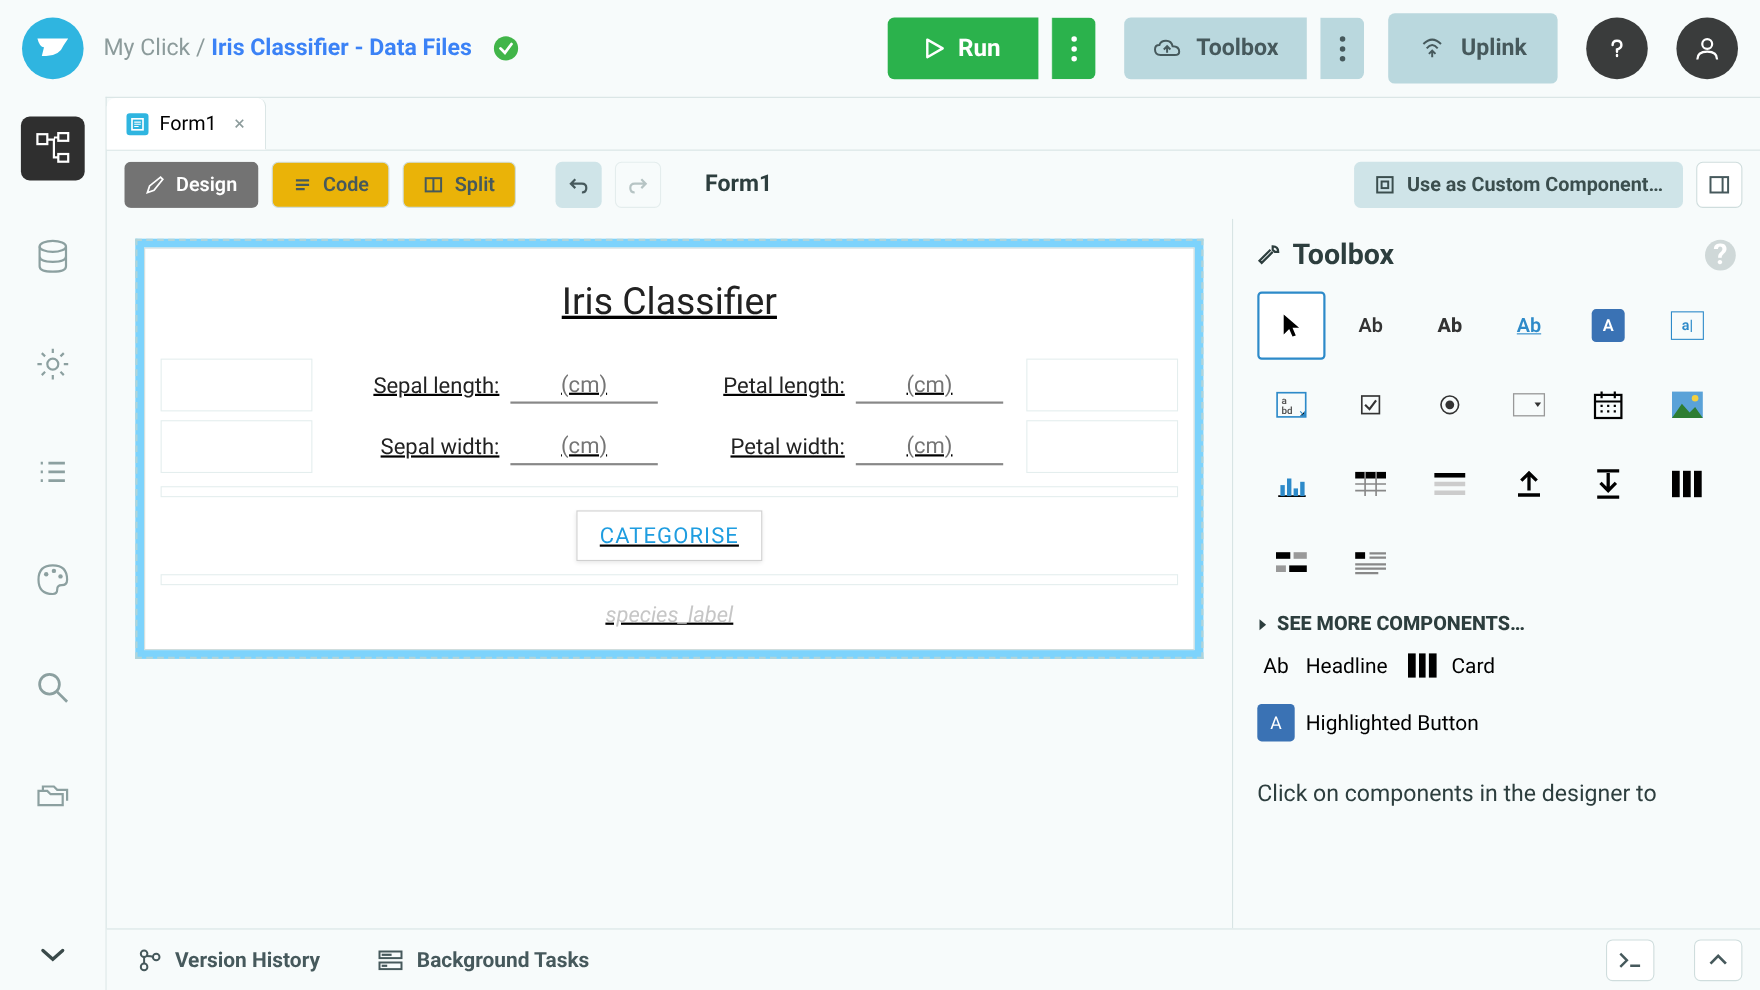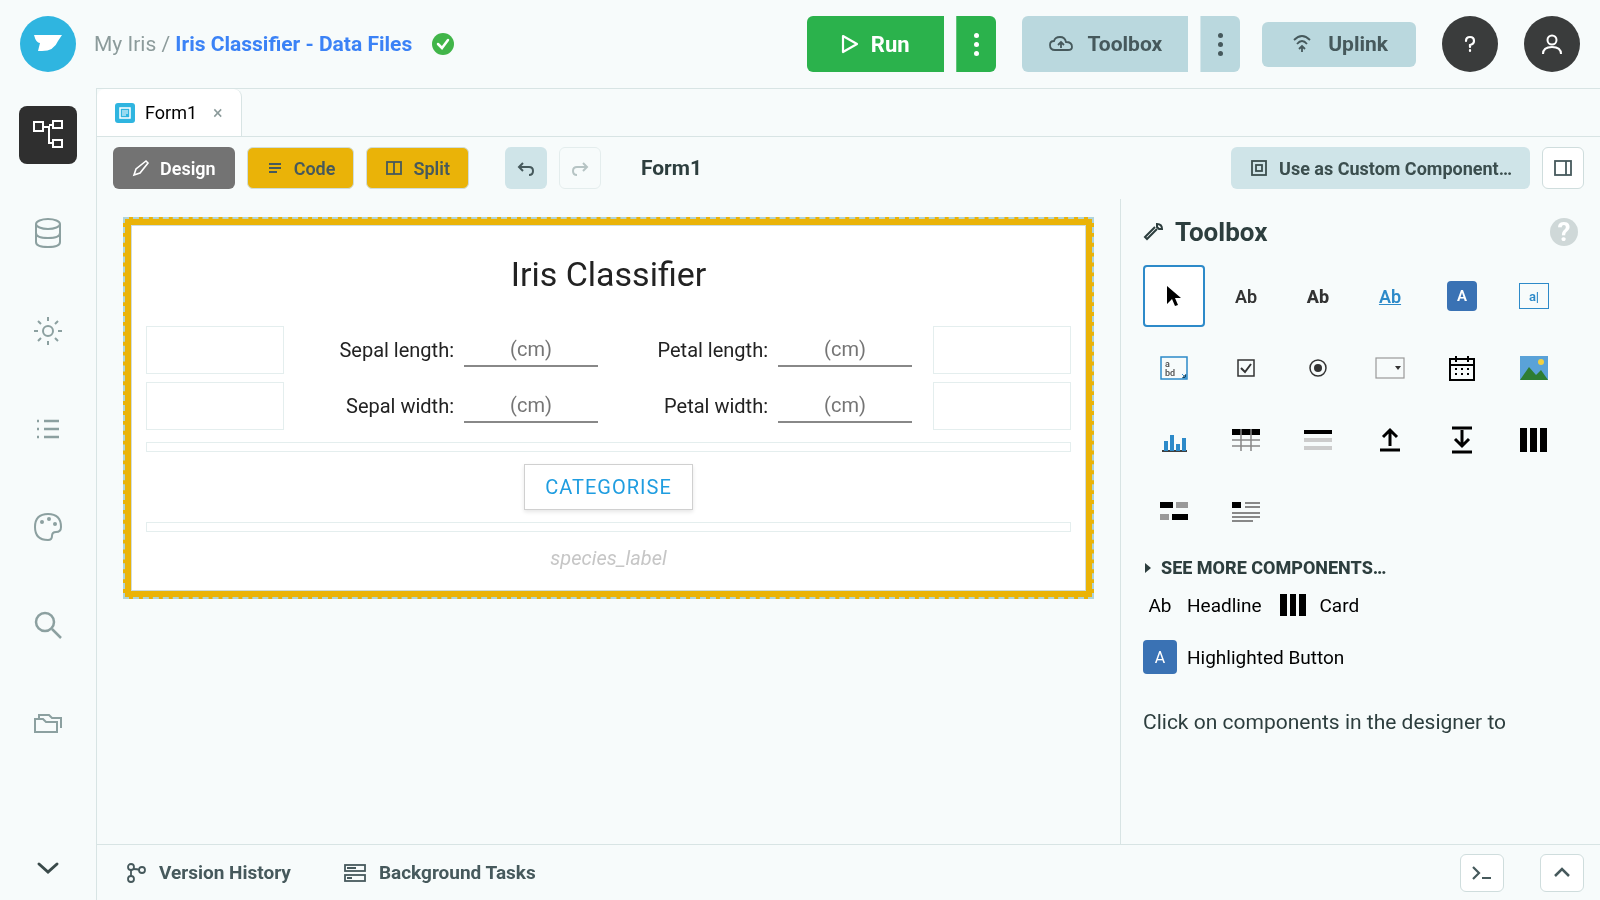--- a/index.html
+++ b/index.html
@@ -11,21 +11,21 @@
 .logo svg { width: 32px; height: 22px; }
 .breadcrumb { font-size: 21px; color: #8c9b9b; margin-left: 6px; }
 .breadcrumb-current { font-weight: 700; color: #3b82f6; }
 .status-check { width: 22px; height: 22px; border-radius: 50%; background: #41b549; display: flex; align-items: center; justify-content: center; margin-left: 8px; }
 .status-check svg { width: 14px; height: 14px; }
 .header-spacer { flex: 1; }
 .btn-run { background: #2bb24c; color: #fff; border: none; border-radius: 6px 0 0 6px; height: 56px; padding: 0 34px; font-size: 22px; font-weight: 700; display: inline-flex; align-items: center; gap: 12px; cursor: pointer; }
 .btn-run-more { background: #2bb24c; border: none; border-left: 1px solid rgba(255,255,255,0.25); border-radius: 0 6px 6px 0; height: 56px; width: 40px; display: inline-flex; align-items: center; justify-content: center; cursor: pointer; }
 .btn-publish { background: #bad8de; color: #46595c; border: none; border-radius: 6px 0 0 6px; height: 56px; padding: 0 26px; font-size: 21px; font-weight: 700; display: inline-flex; align-items: center; gap: 14px; cursor: pointer; margin-left: 14px; }
 .btn-publish-more { background: #bad8de; border: none; border-left: 1px solid rgba(255,255,255,0.4); border-radius: 0 6px 6px 0; height: 56px; width: 40px; display: inline-flex; align-items: center; justify-content: center; cursor: pointer; }
-.btn-uplink { background: #bad8de; color: #46595c; border: none; border-radius: 6px; height: 45px; padding: 0 28px; font-size: 21px; font-weight: 700; display: inline-flex; align-items: center; gap: 14px; cursor: pointer; margin-left: 10px; }
+.btn-uplink { background: #bad8de; color: #46595c; border: none; border-radius: 6px; height: 64px; padding: 0 28px; font-size: 21px; font-weight: 700; display: inline-flex; align-items: center; gap: 14px; cursor: pointer; margin-left: 10px; }
 .circ-btn { width: 56px; height: 56px; border-radius: 50%; background: #3a3c3c; display: flex; align-items: center; justify-content: center; cursor: pointer; margin-left: 14px; }
 .dots-vert { display: flex; flex-direction: column; gap: 4px; }
 .dots-vert i { width: 5px; height: 5px; border-radius: 50%; background: #fff; }
 .dots-vert.dark i { background: #46595c; }
 
 
 .rail { position: absolute; left: 0; top: 88px; width: 96px; bottom: 0; display: flex; flex-direction: column; align-items: center; padding-top: 18px; gap: 40px; }
 .rail-tile { width: 58px; height: 58px; border-radius: 8px; display: flex; align-items: center; justify-content: center; cursor: pointer; }
 .rail-tile.active { background: #2f2f2f; }
 .rail-icon { width: 34px; height: 34px; }
@@ -49,21 +49,21 @@
 .icon-btn { width: 42px; height: 42px; border-radius: 6px; background: #cfe4e8; border: none; display: inline-flex; align-items: center; justify-content: center; cursor: pointer; }
 .icon-btn.dis { background: transparent; border: 1px solid #d8e4e4; opacity: 0.6; }
 .toolbar-title { font-size: 21px; font-weight: 700; color: #2d3e3e; margin-left: 28px; }
 .toolbar-spacer { flex: 1; }
 .btn-custom { background: #cfe4e8; border: none; border-radius: 6px; height: 42px; padding: 0 18px; font-size: 18px; font-weight: 700; color: #3b4e4e; display: inline-flex; align-items: center; gap: 10px; cursor: pointer; }
 .btn-cols { width: 42px; height: 42px; border: 1px solid #cfdddd; border-radius: 6px; background: #fff; display: inline-flex; align-items: center; justify-content: center; cursor: pointer; }
 
 
 .workspace { position: absolute; top: 110px; bottom: 56px; left: 0; right: 0; display: flex; }
 .canvas-area { flex: 1; padding: 18px 26px; overflow: auto; }
-.form-outer { border: 2px dashed #b0d4da; padding: 6px; background: #eab308; }
+.form-outer { border: 2px dashed #b0d4da; padding: 6px; background: #7dd3fc; text-decoration: underline; }
 .form-inner { border: 1px solid #cfdddd; background: #fff; padding: 28px 14px 20px; }
 .form-title { text-align: center; font-size: 34px; color: #222; margin-bottom: 32px; font-weight: 400; }
 .grid-row { display: flex; align-items: center; gap: 0; margin-bottom: 8px; }
 .cell-spacer { width: 138px; height: 48px; border: 1px solid #e4eeee; }
 .cell-label { flex: 0 0 auto; width: 180px; text-align: right; font-size: 20px; color: #222; padding-right: 10px; }
 .cell-input { flex: 0 0 auto; width: 134px; border: none; border-bottom: 2px solid #888; text-align: center; font-size: 20px; color: #aaa; padding: 4px 0; background: transparent; }
 .thin-slot { height: 10px; border: 1px solid #e4eeee; margin: 12px 0; }
 .btn-cat { display: block; margin: 10px auto; padding: 10px 20px; background: #fff; border: 1px solid #d0d0d0; box-shadow: 0 2px 4px rgba(0,0,0,0.1); color: #1f9de0; font-size: 20px; letter-spacing: 1px; cursor: pointer; }
 .species { text-align: center; font-style: italic; color: #c6c6c6; font-size: 20px; margin-top: 14px; }
 
@@ -96,21 +96,21 @@
 </head>
 <body>
 
 <div class="header">
   <div class="logo">
     <svg viewBox="0 0 32 22">
         <path d="M2 2 H30 L26 8 Q22 18 10 18 H6 L8 10 Q4 10 2 2 Z" fill="#fff"></path>
       </svg>
   </div>
   <div class="breadcrumb">
-    <span>My Iris</span><span> / </span><span class="breadcrumb-current">Iris Classifier - Data Files</span>
+    <span>My Click</span><span> / </span><span class="breadcrumb-current">Iris Classifier - Data Files</span>
   </div>
   <div class="status-check">
     <svg viewBox="0 0 14 14">
         <path d="M2 7 L6 11 L12 3" stroke="#fff" stroke-width="2.5" fill="none" stroke-linecap="round"></path>
       </svg>
   </div>
   <div class="header-spacer"></div>
   <button class="btn-run">
     <svg width="18" height="20" viewBox="0 0 18 20">
         <path d="M2 2 L16 10 L2 18 Z" fill="none" stroke="#fff" stroke-width="2.2" stroke-linejoin="round"></path>

